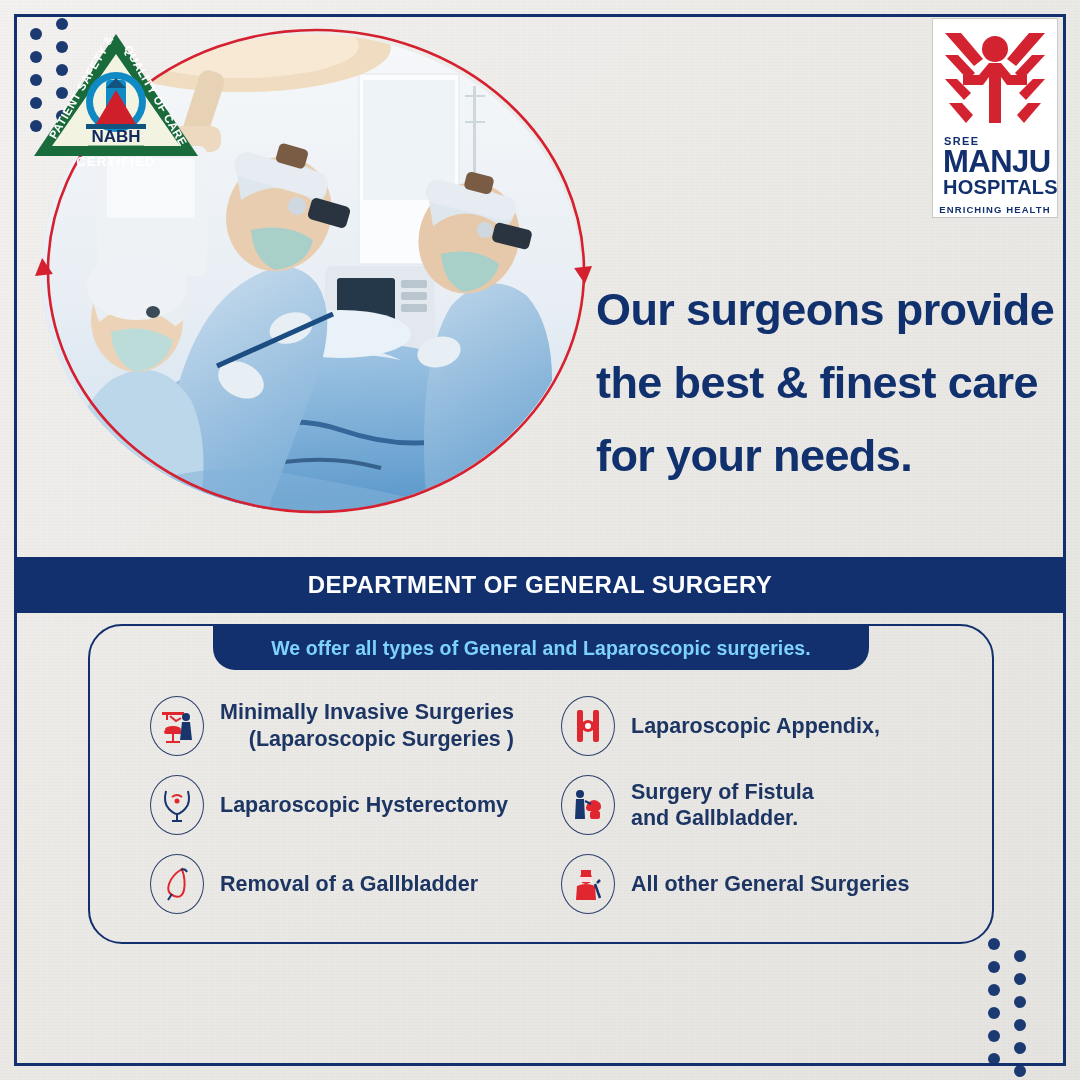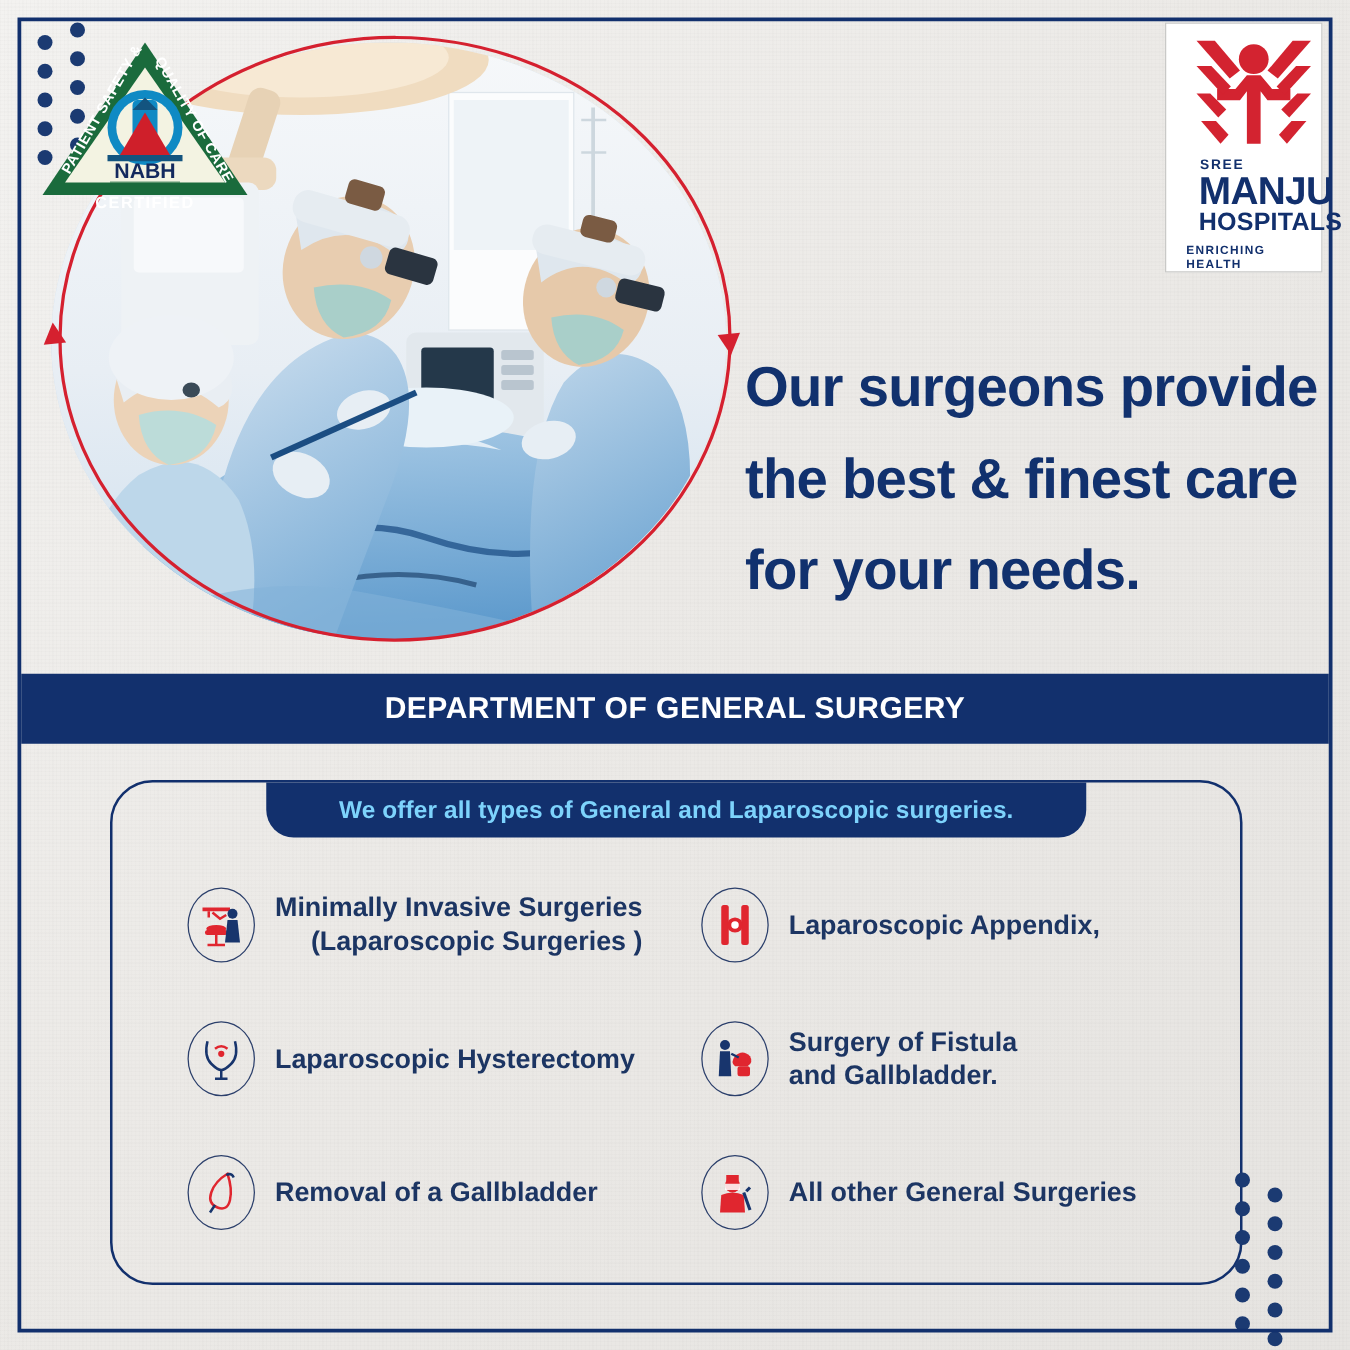--- a/index.html
+++ b/index.html
@@ -47,39 +47,39 @@
     color:#11316e;font-weight:800;font-size:45px;line-height:1.22;
     letter-spacing:-0.6px;
   }
   .headline div{white-space:nowrap;margin-top:18px;}
 
   
   .logo-box{
     position:absolute;right:22px;top:18px;width:126px;height:200px;
     background:#ffffff;border:1px solid #c9c9c7;box-sizing:border-box;
     display:flex;flex-direction:column;align-items:center;justify-content:flex-start;
-    padding-top:10px;z-index:30;padding-left:16px;
+    padding-top:10px;z-index:30;
   }
   .logo-mark{width:104px;height:104px;}
   .logo-sree{font-size:11px;font-weight:700;color:#12306d;letter-spacing:1.4px;align-self:flex-start;margin-left:11px;margin-top:2px;}
   .logo-manju{font-size:31px;font-weight:800;color:#12306d;letter-spacing:-0.5px;line-height:0.96;align-self:flex-start;margin-left:10px;}
   .logo-hosp{font-size:20px;font-weight:800;color:#12306d;letter-spacing:0.2px;line-height:1.05;align-self:flex-start;margin-left:10px;}
   .logo-tag{font-size:9.5px;font-weight:600;color:#12306d;letter-spacing:1.1px;margin-top:6px;}
 
   
   .dept-banner{
-    position:absolute;left:17px;top:539px;width:1046px;height:56px;
+    position:absolute;left:17px;top:557px;width:1046px;height:56px;
     background:#12306d;color:#ffffff;
     display:flex;align-items:center;justify-content:center;
     font-size:24px;font-weight:800;letter-spacing:0.4px;
   }
 
   
   .svc-card{
-    position:absolute;left:88px;top:624px;width:906px;height:404px;
+    position:absolute;left:88px;top:624px;width:906px;height:320px;
     border:2.5px solid #12306d;border-radius:34px;box-sizing:border-box;
   }
   .svc-pill{
     position:absolute;left:213px;top:626px;width:656px;height:44px;
     background:#12306d;color:#7dd3fc;border-radius:0 0 22px 22px;
     display:flex;align-items:center;justify-content:center;
     font-size:19.5px;font-weight:800;letter-spacing:0.1px;z-index:5;
   }
   .svc-grid{
     position:absolute;left:60px;top:60px;right:34px;bottom:18px;

